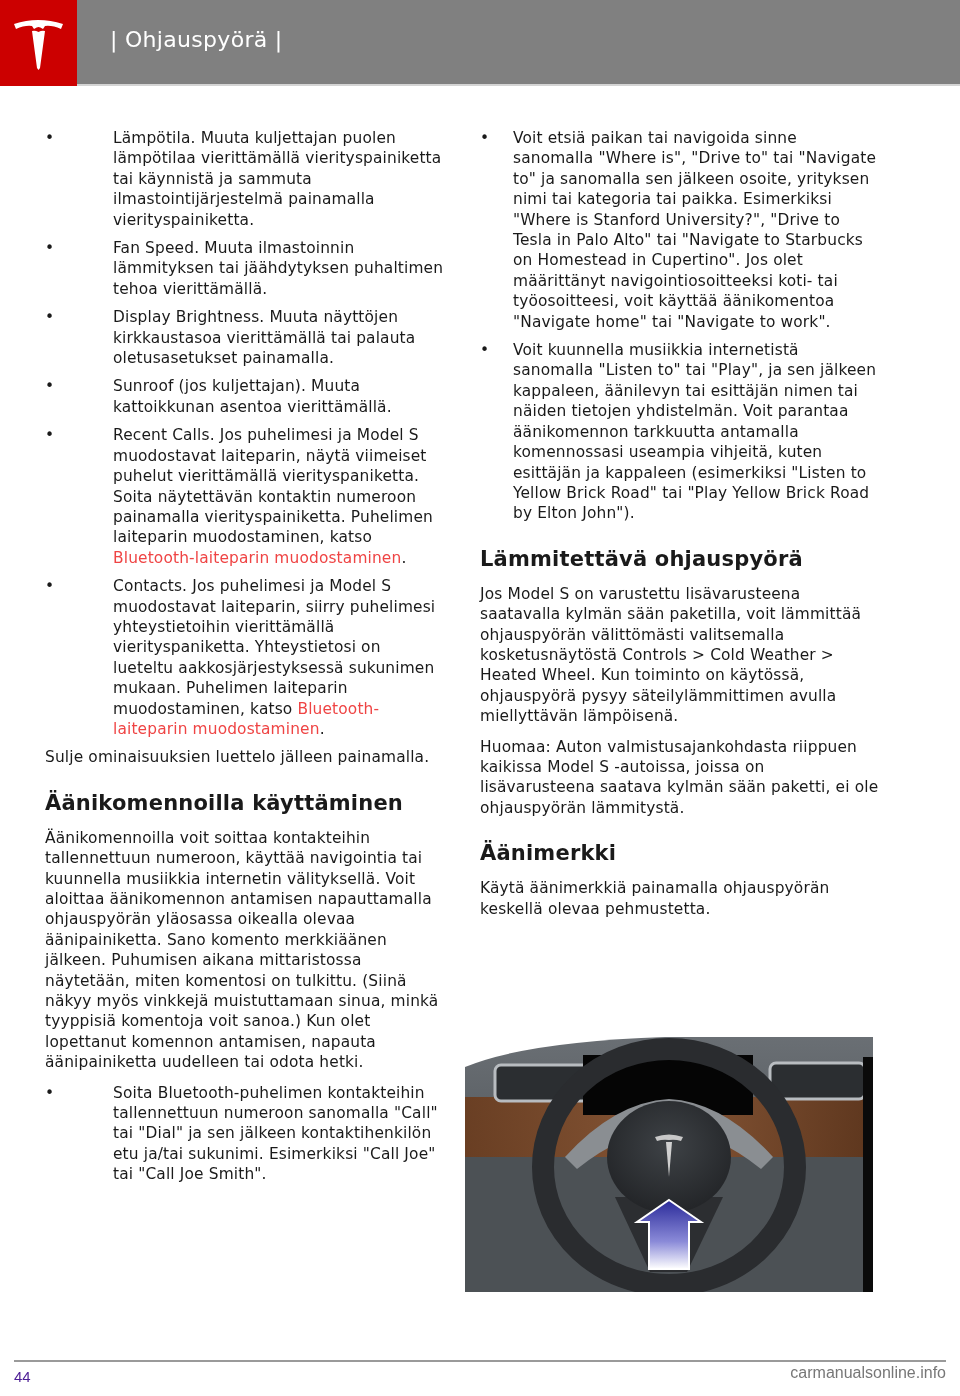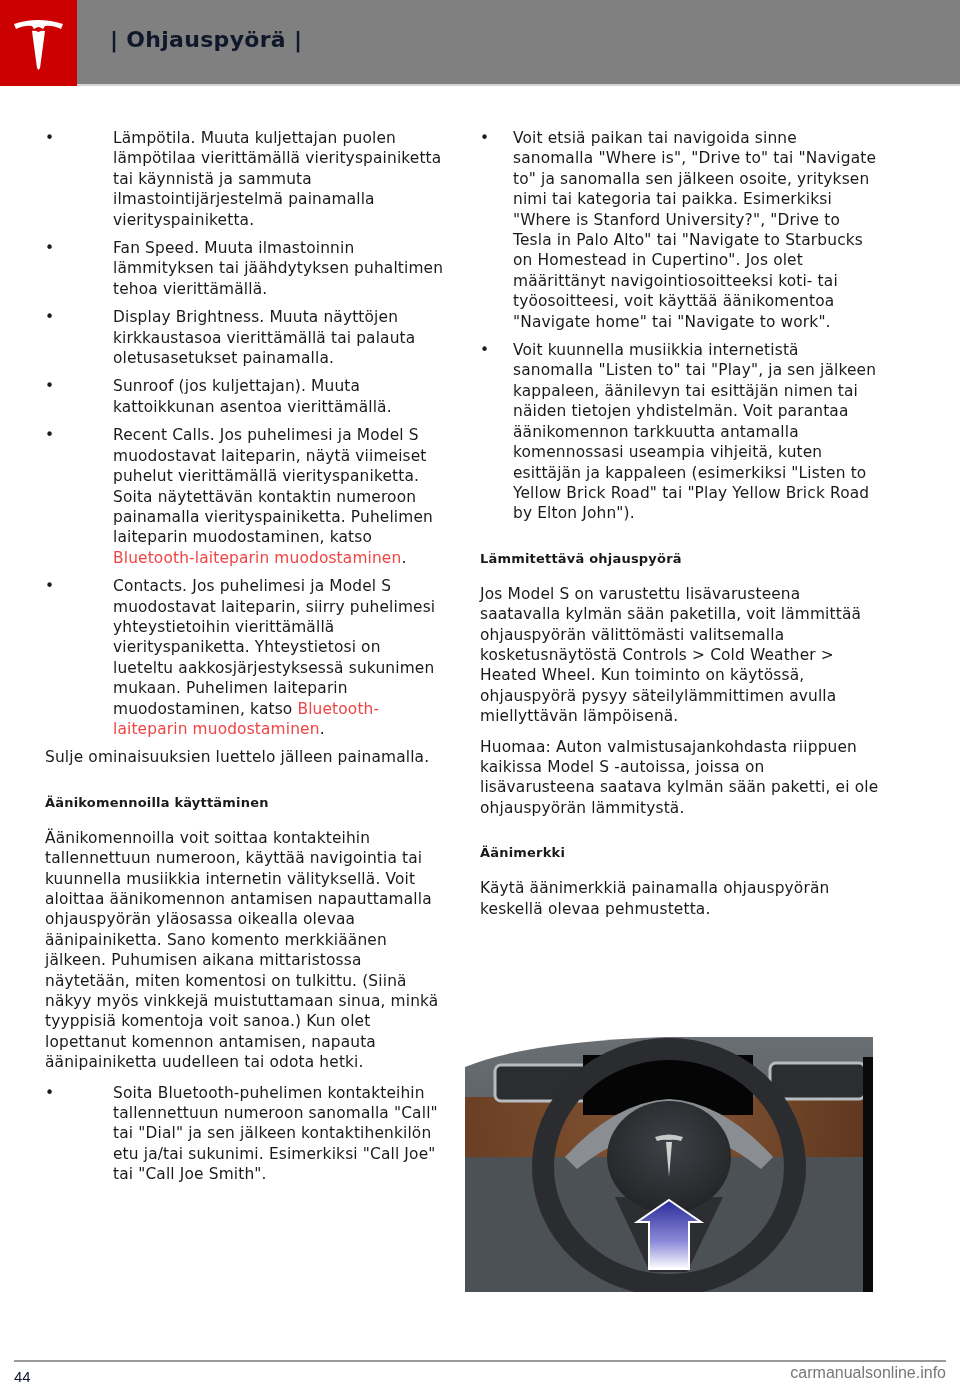--- a/index.html
+++ b/index.html
@@ -2,38 +2,38 @@
 <html><head>
 <meta charset="utf-8">
 <style>
   * { box-sizing: border-box; margin: 0; padding: 0; }
   html, body { width: 960px; height: 1396px; background: #ffffff; overflow: hidden; }
   body { position: relative; font-family: "DejaVu Sans", sans-serif; color: #1a1a1a; }
 
   .header { position: absolute; left: 0; top: 0; width: 960px; height: 86px; background: #808080; border-bottom: 2px solid #d4d4d4; }
   .logo-box { position: absolute; left: 0; top: 0; width: 77px; height: 86px; background: #cc0000; }
   .logo-box svg { position: absolute; left: 12px; top: 18px; }
-  .header-title { position: absolute; left: 110px; top: 27px; font-size: 22px; color: #0f172a; font-weight: bold; letter-spacing: 0.3px; }
+  .header-title { position: absolute; left: 110px; top: 27px; font-size: 22px; color: #ffffff; font-weight: normal; letter-spacing: 0.3px; }
 
   .col { position: absolute; top: 128px; font-size: 15.4px; line-height: 20.4px; letter-spacing: 0.15px; }
   .col-left { left: 45px; width: 400px; }
   .col-right { left: 480px; width: 400px; }
 
   ul.bullets { list-style: none; }
   ul.bullets li { position: relative; padding-left: 68px; margin-bottom: 8px; }
   ul.bullets li .dot { position: absolute; left: 0; top: 0; }
   .b { font-weight: normal; }
   .link { color: #ef4444; }
   p { margin-bottom: 10px; }
-  h2 { font-size: 13px; font-weight: bold; line-height: 26px; margin-top: 22px; margin-bottom: 12px; letter-spacing: 0.2px; }
+  h2 { font-size: 21px; font-weight: bold; line-height: 26px; margin-top: 22px; margin-bottom: 12px; letter-spacing: 0.2px; }
 
   .figure { position: absolute; left: 465px; top: 1017px; width: 408px; height: 275px; }
 
   .footer-line { position: absolute; left: 14px; top: 1360px; width: 932px; height: 2px; background: #9a9a9a; }
-  .page-num { position: absolute; left: 14px; top: 1368px; font-size: 15px; color: #0f172a; font-family: "Liberation Sans", sans-serif; }
+  .page-num { position: absolute; left: 14px; top: 1368px; font-size: 15px; color: #4c1d95; font-family: "Liberation Sans", sans-serif; }
   .watermark { position: absolute; right: 14px; top: 1364px; font-size: 16px; color: #777; font-family: "Liberation Sans", sans-serif; }
 </style>
 </head>
 <body>
 
 <div class="header">
   <div class="logo-box">
     <svg width="53" height="52" viewBox="0 0 53 52">
       <path d="M2 6 Q26 -2 51 6 L49 11 Q40 7 33 8 L31 11 Q28 9 26.5 9 Q25 9 22 11 L20 8 Q13 7 4 11 Z" fill="#ffffff"></path>
       <path d="M20 13 Q23 12 26.5 14 Q30 12 33 13 L28 50 L26.5 52 L25 50 Z" fill="#ffffff"></path>

